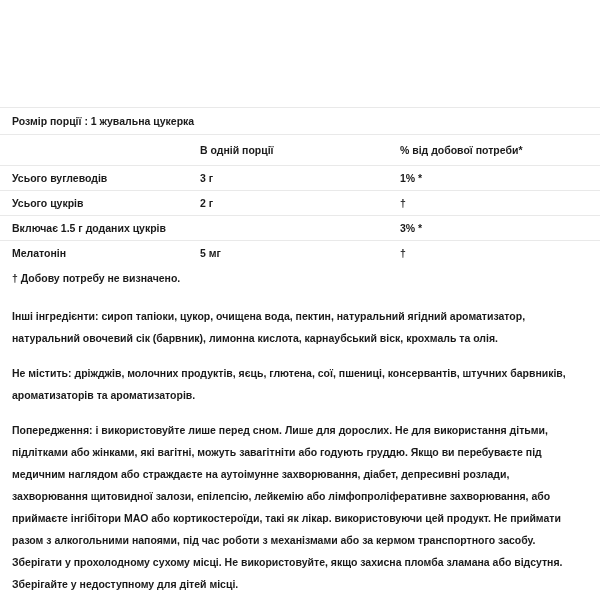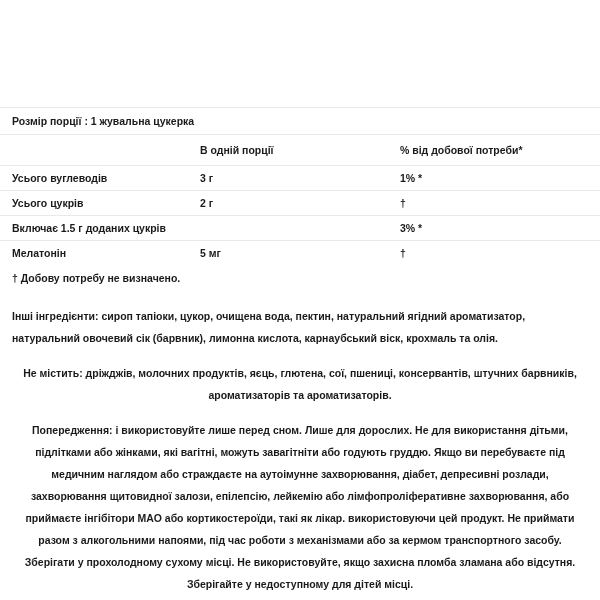--- a/index.html
+++ b/index.html
@@ -78,21 +78,21 @@
     padding: 0 12px;
     font-size: 10.5px;
     font-weight: bold;
     line-height: 22px;
     max-width: 576px;
   }
   .para {
     margin: 0;
     padding: 0;
   }
-  .para + .para { margin-top: 13px; text-align: center; }
+  .para + .para { margin-top: 13px; }
 
   .para-ingredients { margin-top: 14px; }
 </style>
 </head>
 <body>
 
 <div class="page">
 
   <div class="spacer-top"></div>
 

